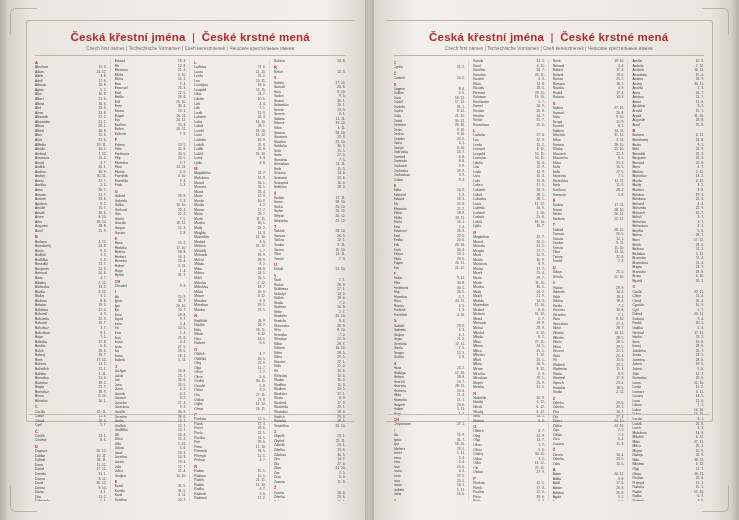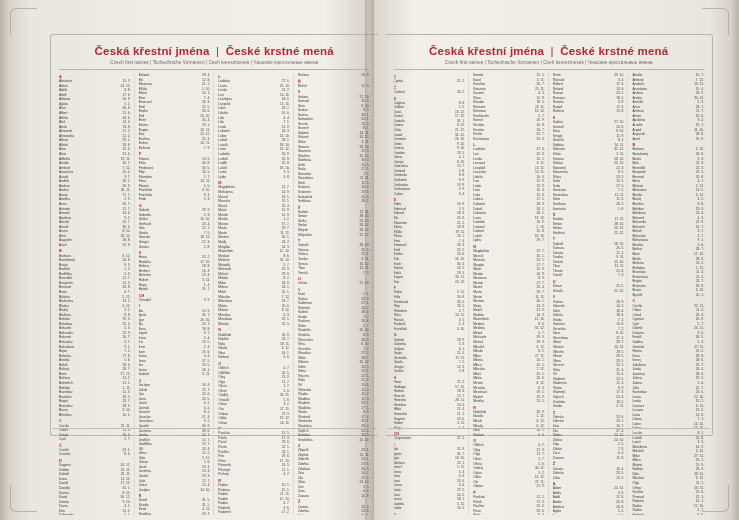--- a/index.html
+++ b/index.html
@@ -6,23 +6,22 @@
   body{
     width:739px;height:520px;overflow:hidden;
     background:#d8d4cc;
     font-family:"Liberation Sans", sans-serif;
   }
   .spread{
     position:relative;width:739px;height:520px;
     background:linear-gradient(90deg,#cfcac1 0%,#e9e6e0 4%,#efece7 20%,#f2efea 44%,#d9d5cd 49.5%,#cdc8bf 50%,#d9d5cd 50.5%,#f2efea 56%,#efece7 80%,#e9e6e0 96%,#cfcac1 100%);
   }
   .page{
-    position:absolute;top:16px;height:436px;width:50%;
+    position:absolute;top:2px;height:436px;width:50%;
     box-sizing:border-box;
-    margin-left:24px;
   }
   .page.left{left:0;padding:18px 16px 16px 26px;}
   .page.right{right:0;padding:18px 26px 16px 16px;}
 
   .page-inner{
     position:relative;height:100%;
     border:1px solid #b9b3a8;
     border-radius:3px;
     background:transparent;
     box-sizing:border-box;

